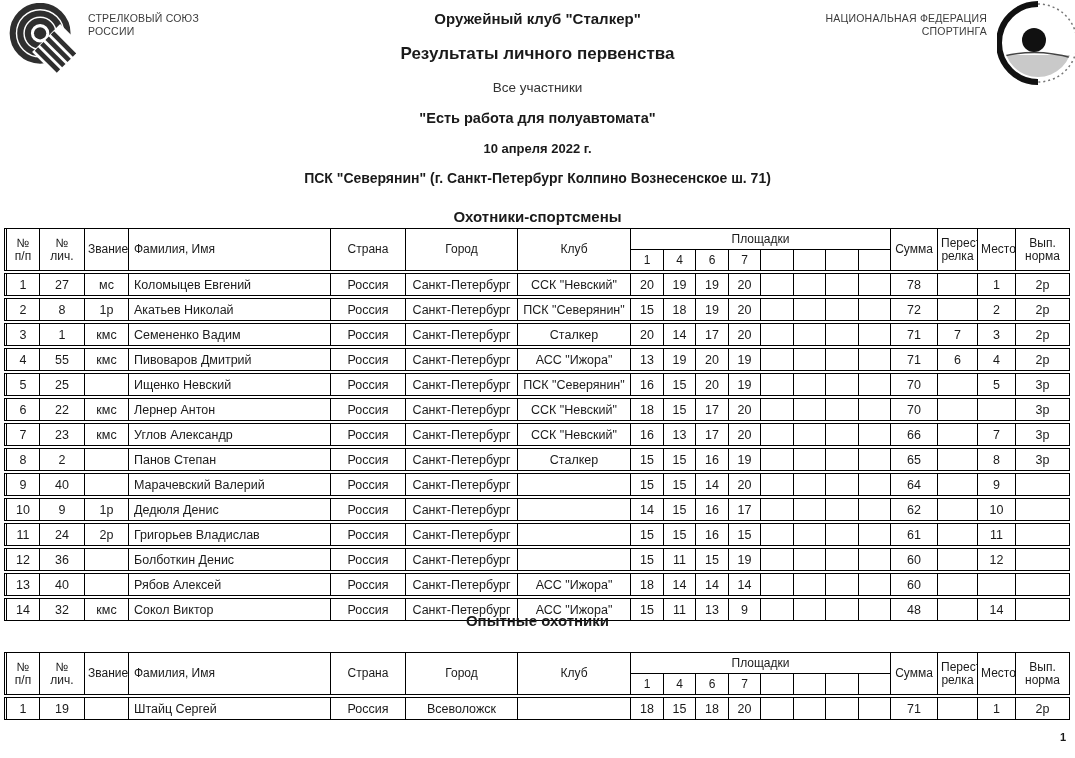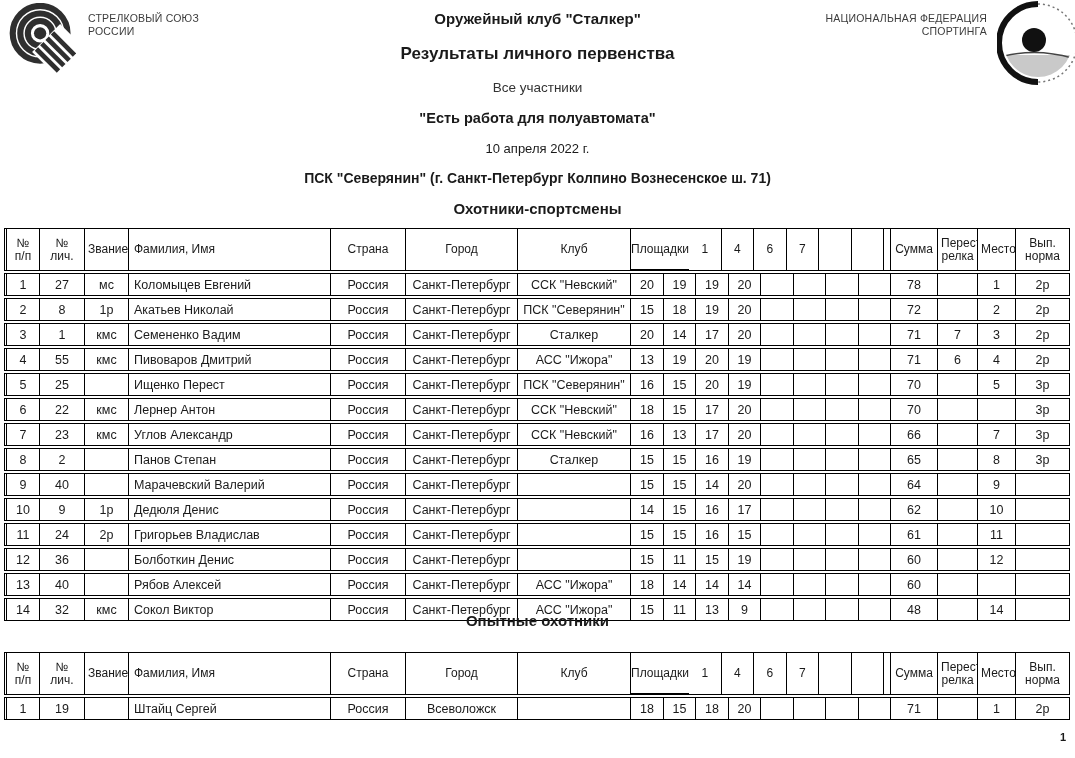--- a/index.html
+++ b/index.html
@@ -7,23 +7,23 @@
     width:1075px; height:758px; position:relative; overflow:hidden;
     background:#ffffff; color:#1a1a1a;
     font-family:"Liberation Sans", sans-serif;
   }
   .abs { position:absolute; }
   .centerline { position:absolute; left:0; width:1075px; text-align:center; white-space:nowrap; }
   .t1 { top:10px;  font-size:15px;   font-weight:bold; }
   .t2 { top:44px;  font-size:17px;   font-weight:bold; }
   .t3 { top:80px;  font-size:13.5px; color:#333; }
   .t4 { top:110px; font-size:14.5px; font-weight:bold; }
-  .t5 { top:141px; font-size:13px;   font-weight:normal; }
+  .t5 { top:141px; font-size:13px;   font-weight:bold; }
   .t6 { top:170px; font-size:14px;   font-weight:bold; }
-  .sec1 { top:200px; font-size:15px; font-weight:bold; }
+  .sec1 { top:208px; font-size:15px; font-weight:bold; }
   .sec2 { top:612px; font-size:15px; font-weight:bold; }
 
   .org-left  { left:88px;  top:12px; font-size:10.5px; line-height:13px; color:#3c3c3c; white-space:pre-line; letter-spacing:.2px; }
   .org-right { right:88px; top:12px; font-size:10.5px; line-height:13px; color:#3c3c3c; white-space:pre-line; text-align:right; letter-spacing:.2px; }
   .ssr-logo { left:8px; top:3px; }
   .nfs-logo { left:997px; top:0px; }
 
   table.results {
     position:absolute; left:4px;
     border-collapse:separate; border-spacing:0 2px;
@@ -35,21 +35,21 @@
   th, td {
     border-top:1px solid #000; border-bottom:1px solid #000; border-right:1px solid #000;
     padding:0 3px; overflow:hidden; white-space:nowrap;
     font-weight:normal; text-align:center; vertical-align:middle;
   }
   .lead { border-left:3px double #000; }
   tr.hdr th { height:41px; font-size:12px; line-height:13px; }
   .pre { white-space:pre-line; }
   .th-left { text-align:left; padding-left:5px;margin-top:16px; }
   .platforms-cell { padding:0; vertical-align:top; }
-  .pwrap { display:flex; height:100%; }
+  .pwrap { display:flex; flex-direction:column; height:100%; }
   .plabel { flex:1; display:flex; align-items:center; justify-content:center; border-bottom:1px solid #000; }
   .pnums { flex:1; display:flex; }
   .pnum { display:flex; align-items:center; justify-content:center; border-right:1px solid #000; box-sizing:border-box; width:32px; }
   .pnum:nth-child(odd) { width:33px; }
   .pnum:last-child { border-right:none; width:31px; }
   tbody td { height:21px; }
   td.l { text-align:left; padding-left:5px; }
   .pagenum { right:9px; top:731px; font-size:11px; font-weight:bold; }
 </style>
 </head>
@@ -241,21 +241,21 @@
     <td></td>
     <td>71</td>
     <td>6</td>
     <td>4</td>
     <td>2р</td>
   </tr>
       <tr>
     <td class="lead">5</td>
     <td>25</td>
     <td></td>
-    <td class="l">Ищенко Перест</td>
+    <td class="l">Ищенко Невский</td>
     <td>Россия</td>
     <td>Санкт-Петербург</td>
     <td>ПСК "Северянин"</td>
     <td>16</td>
     <td>15</td>
     <td>20</td>
     <td>19</td>
     <td></td>
     <td></td>
     <td></td>

